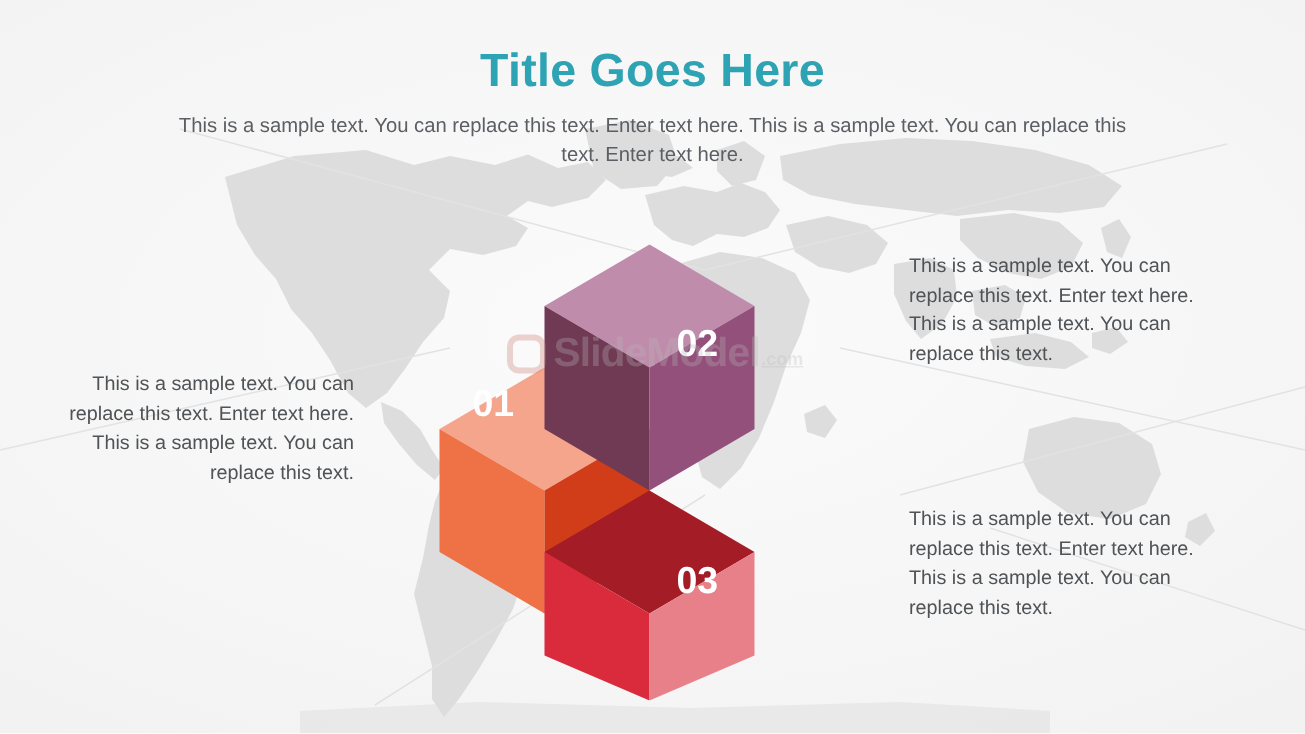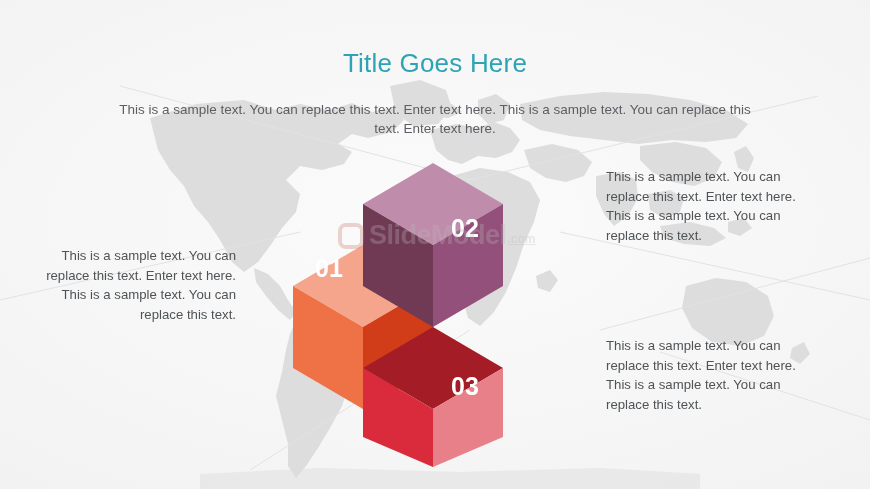--- a/index.html
+++ b/index.html
@@ -38,26 +38,26 @@
 
   
   #titleblock {
     position: absolute;
     left: 0; top: 26px;
     width: 870px;
     text-align: center;
     z-index: 5;
   }
   #title {
-    font-size: 26px;
+    font-size: 31px;
     color: #2ea3b4;
-    font-weight: normal;
+    font-weight: bold;
     letter-spacing: 0.2px;
     line-height: 42px;
-    margin: 16px;
+    margin: 0;
   }
   #subtitle {
     margin: 6px auto 0 auto;
     width: 660px;
     font-size: 13.5px;
     color: #5b5f63;
     line-height: 19px;
     text-align: center;
   }
 

